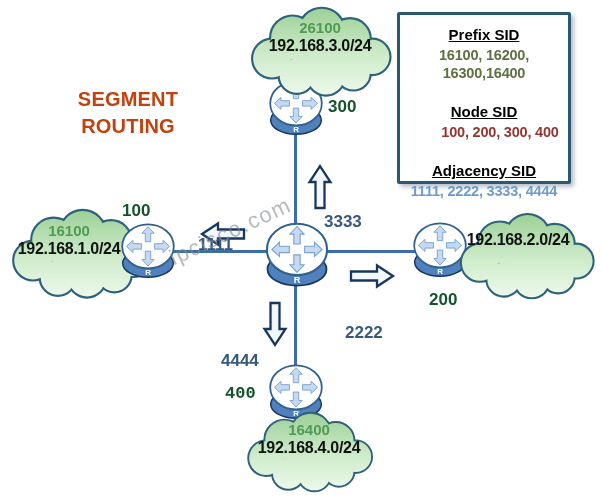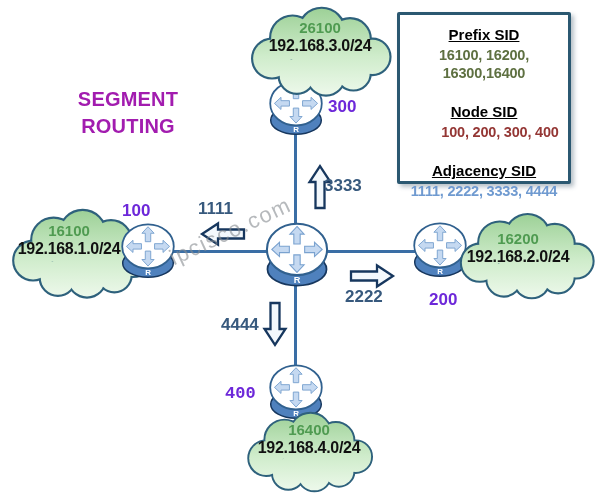--- a/index.html
+++ b/index.html
@@ -32,44 +32,44 @@
   
   .router { z-index:2; }
   .router svg { width:100%; height:auto; display:block; }
   .router-top    { left:266px; top:79px;  width:60px; }
   .router-left   { left:118px; top:222px; width:60px; z-index:3; }
   .router-right  { left:410px; top:221px; width:60px; }
   .router-bottom { left:266px; top:363px; width:60px; }
   .router-center { left:262px; top:221px; width:70px; }
 
   
-  .nodesid { font-size:17px; font-weight:bold; color:#6d28d9; z-index:4; }
+  .nodesid { font-size:17px; font-weight:bold; color:#14532d; z-index:4; }
   .sid-top    { left:328px; top:97px; }
   .sid-left   { left:122px; top:201px; }
   .sid-right  { left:429px; top:290px; }
   .sid-bottom { left:225px; top:384px;font-family:Liberation Mono, monospace; }
 
   
-  .adjsid { font-size:17px; font-weight:bold; color:#37597d; z-index:4; }
+  .adjsid { font-size:17px; font-weight:bold; color:#37597d; z-index:4;margin-top:36px; }
   .adj-left-label  { left:198px; top:199px; }
   .adj-up-label    { left:324px; top:176px; }
   .adj-right-label { left:345px; top:287px; }
   .adj-down-label  { left:221px; top:315px; }
 
   
   .blockarrow { width:48px; height:48px; z-index:4; }
   .arrow-left  { left:199px; top:210px; }
   .arrow-up    { left:296px; top:163px; }
   .arrow-right { left:348px; top:252px; }
   .arrow-down  { left:251px; top:300px; }
 
   
   .title {
     left:53px; top:86px; width:150px; text-align:center; z-index:5;
-    font-size:20px; font-weight:bold; color:#a21caf; line-height:27px; letter-spacing:0.2px;
+    font-size:20px; font-weight:bold; color:#c2410c; line-height:27px; letter-spacing:0.2px;
   }
 
   
   .legend {
     left:397px; top:12px; width:174px; height:172px; box-sizing:border-box;
     background:#fff; border:3px solid #2b5871; z-index:5; text-align:center;
     padding-top:11px; box-shadow:3px 3px 4px rgba(100,120,135,0.45); border-radius:2px;
   }
   .lg-h {
     font-size:15px; font-weight:bold; color:#000; text-decoration:underline;
@@ -179,21 +179,20 @@
     <div class="cloud-text ct-left">
       <div class="cloud-num">16100</div>
       <div class="cloud-net">192.168.1.0/24</div>
     </div>
   </div>
   <div class="abs cloud cloud-right">
     <svg viewBox="0 0 180 112">
         <use href="#cloudShape"></use>
       </svg>
     <div class="cloud-text ct-right">
-      <div class="cloud-num">16200</div>
       <div class="cloud-net">192.168.2.0/24</div>
     </div>
   </div>
   <div class="abs cloud cloud-bottom">
     <svg viewBox="0 0 180 112">
         <use href="#cloudShape"></use>
       </svg>
     <div class="cloud-text ct-bottom">
       <div class="cloud-num">16400</div>
       <div class="cloud-net">192.168.4.0/24</div>

